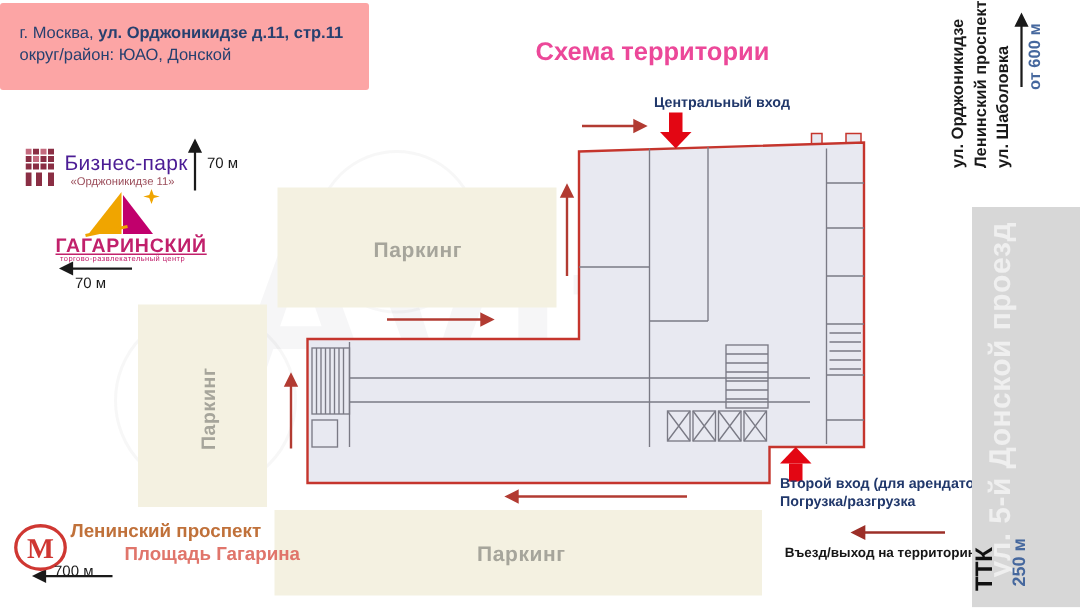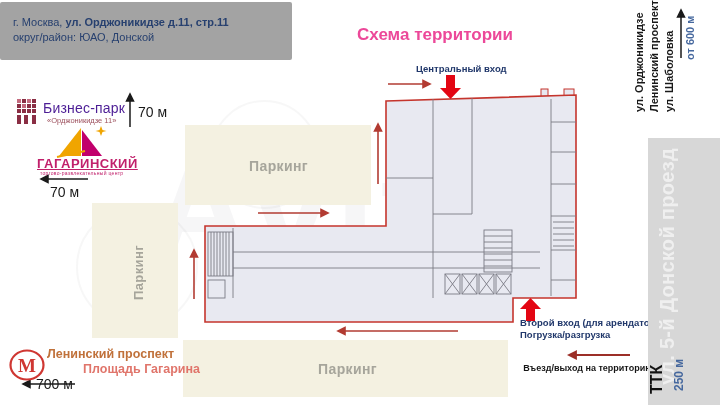--- a/index.html
+++ b/index.html
@@ -2,33 +2,33 @@
 <html><head>
 <meta charset="utf-8">
 <style>
   html,body{margin:0;padding:0;background:#fff;}
   #stage{position:relative;width:720px;height:405px;background:#fff;overflow:hidden;
          font-family:"Liberation Sans","DejaVu Sans",sans-serif;}
   .abs{position:absolute;}
   .vt{position:absolute;transform-origin:0 0;transform:rotate(-90deg);white-space:nowrap;}
 
   
-  .addr-box{left:0;top:2px;width:292px;height:58px;background:#a3a3a3;border-radius:2px;
+  .addr-box{left:0;top:2px;width:246px;height:58px;background:#fca5a5;border-radius:2px;
             color:#27406f;font-size:11px;line-height:15px;padding:13px 0 0 13px;box-sizing:border-box;}
   .addr-box b{font-weight:bold;}
   .title{left:340px;top:25px;width:190px;text-align:center;font-size:17px;font-weight:bold;color:#ec4899;}
 
   
   .park{background:#f4f1e1;}
   .park-label{color:#a6a59b;font-weight:600;letter-spacing:.4px;}
 
   
   .navy{color:#21386b;font-weight:bold;font-size:9.5px;line-height:12px;}
   .blk{color:#161616;font-weight:bold;font-size:9.5px;line-height:12px;}
-  .dist{color:#1a1a1a;font-size:14px;}
+  .dist{color:#1a1a1a;font-size:10px;}
 
   
   .bp-name{color:#4c1d95;font-size:14px;font-weight:normal;letter-spacing:.2px;}
   .bp-sub{color:#9c4f5c;font-size:7.5px;}
   .gag-name{color:#c1206b;font-size:13px;font-weight:800;letter-spacing:.5px;}
   .gag-sub{color:#c1206b;font-size:5px;letter-spacing:.3px;}
 
   .metro-l1{color:#c0713a;font-size:12.5px;font-weight:bold;}
   .metro-l2{color:#e0756b;font-size:12.5px;font-weight:bold;}
 
@@ -187,21 +187,21 @@
   <div class="abs dist" style="left:50px;top:184px;">70 м</div>
 
   <svg class="abs" width="38" height="34" style="left:8px;top:348px;">
     <ellipse cx="19" cy="17" rx="16.5" ry="14.5" fill="#fff" stroke="#cf3732" stroke-width="2.2"></ellipse>
     <text x="19" y="24" text-anchor="middle" font-size="19" font-weight="bold" fill="#cf3732" font-family="Liberation Serif, serif">М</text>
   </svg>
   <div class="abs metro-l1" style="left:47px;top:347px;">Ленинский проспект</div>
   <div class="abs metro-l2" style="left:47px;top:362px;padding-left:36px;">Площадь Гагарина</div>
   <div class="abs dist" style="left:36px;top:376px;">700 м</div>
 
-  <div class="abs navy" style="left:416px;top:63px;">Центральный вход</div>
+  <div class="abs navy" style="left:436px;top:63px;">Центральный вход</div>
   <div class="abs navy" style="left:520px;top:317px;">
     <div>Второй вход (для арендаторов)</div>
     <div>Погрузка/разгрузка</div>
   </div>
   <div class="abs blk" style="left:523px;top:362px;width:130px;text-align:center;font-size:9px;">
     <div>Въезд/выход на территорию</div>
   </div>
 
   <div class="vt street" style="left:633px;top:112px;">ул. Орджоникидзе</div>
   <div class="vt street" style="left:648px;top:112px;">Ленинский проспект</div>

